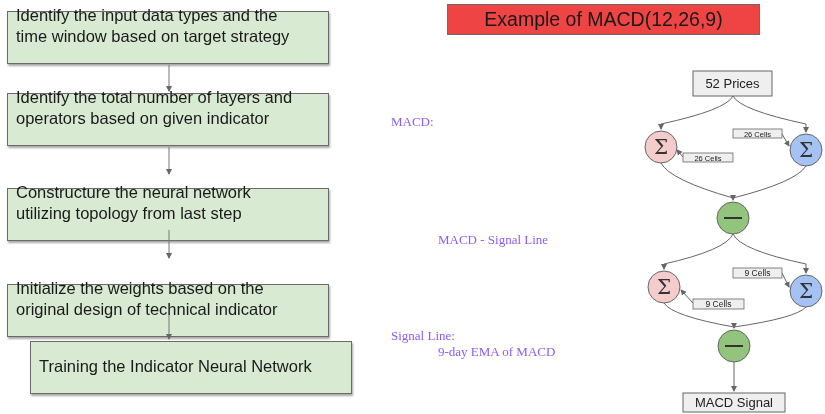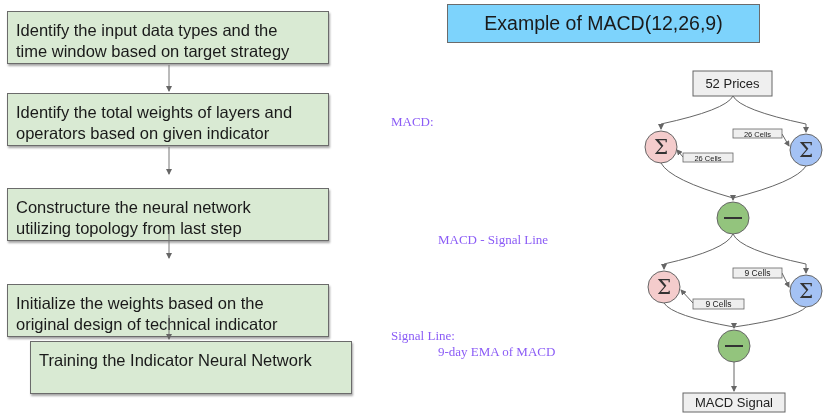--- a/index.html
+++ b/index.html
@@ -6,28 +6,28 @@
     body {
       width: 825px; height: 414px; position: relative; overflow: hidden;
       background: #ffffff;
       font-family: "Liberation Sans", sans-serif;
     }
     .step {
       position: absolute; left: 7px; width: 322px; height: 53px;
       background: #d9ead3; border: 1px solid #6b6b6b;
       box-shadow: 1px 2px 2px rgba(0,0,0,0.35);
       box-sizing: border-box;
-      padding: 8px 8px;
-      display: flex; align-items: flex-start;
+      padding: 16px 8px;
+      display: flex; align-items: flex-end;
       font-size: 16.5px; line-height: 21px; color: #1a1a1a;
     }
     .step span { display: block; }
     .title-box {
-      position: absolute; left: 447px; top: 4px; width: 313px; height: 39px;
-      background: #7dd3fc; border: 1px solid #6b6b6b; box-sizing: border-box;
+      position: absolute; left: 447px; top: 4px; width: 313px; height: 31px;
+      background: #ef4444; border: 1px solid #6b6b6b; box-sizing: border-box;
       display: flex; align-items: center; justify-content: center;
       font-size: 19.5px; color: #1a1a1a;
     }
     .note {
       position: absolute; left: 391px;
       font-family: "Liberation Serif", "DejaVu Serif", serif;
       font-size: 13px; line-height: 16px; color: #8b5cf6;
     }
     .note .sub { padding-left: 47px; display: block; }
     .note .head { display: block; }
@@ -37,21 +37,21 @@
 <body>
 
 <div class="step" style="top:11px;">
   <div>
     <span>Identify the input data types and the</span>
     <span>time window based on target strategy</span>
   </div>
 </div>
 <div class="step" style="top:93px;">
   <div>
-    <span>Identify the total weights of layers and</span>
+    <span>Identify the total number of layers and</span>
     <span>operators based on given indicator</span>
   </div>
 </div>
 <div class="step" style="top:188px;">
   <div>
     <span>Constructure the neural network</span>
     <span>utilizing topology from last step</span>
   </div>
 </div>
 <div class="step" style="top:260px;margin-top:24px;">

